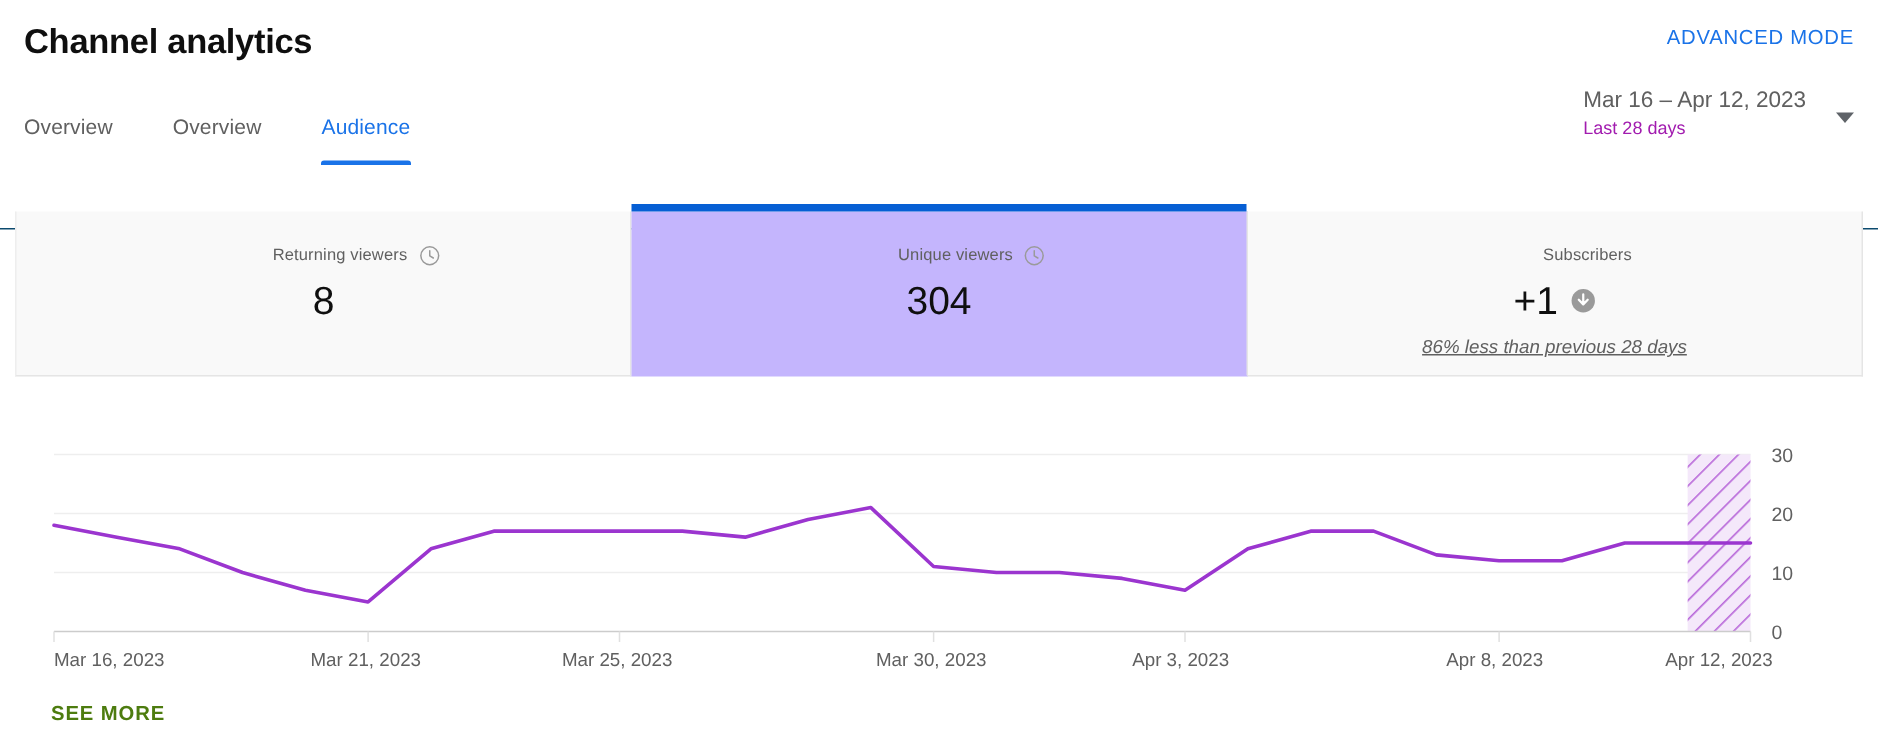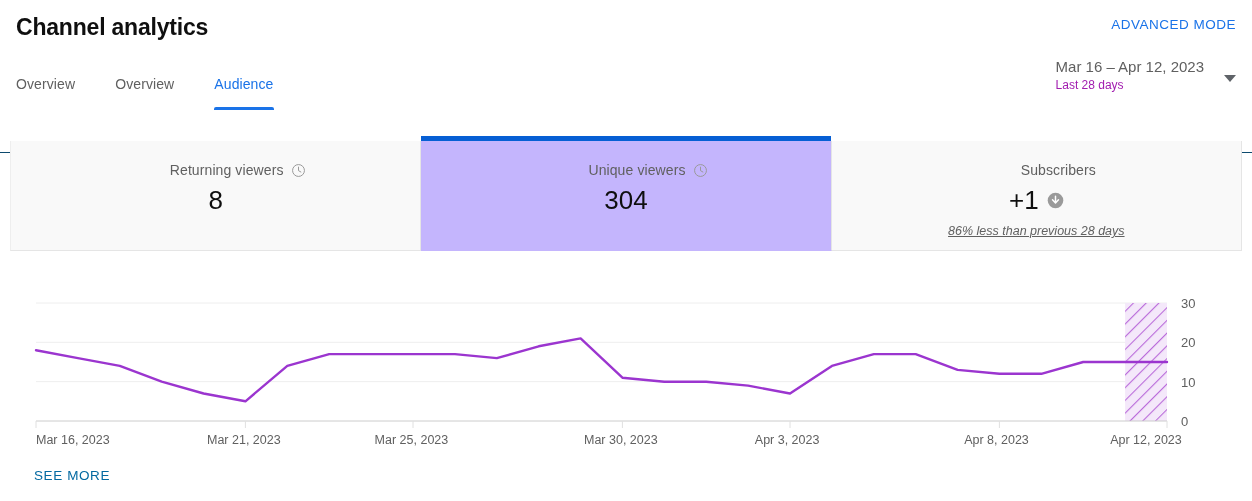--- a/index.html
+++ b/index.html
@@ -60,42 +60,42 @@
     display: flex; flex-direction: column; align-items: center;
     padding-top: 20px; cursor: pointer;
   }
   .card:first-child { border-left: 1px solid #eeeeee; }
   .card:last-child { border-right: 1px solid #e5e5e5; }
   .card.selected { background: #c4b5fd; border-bottom-color: transparent; }
   .card.selected::before {
     content: ""; position: absolute; left: 0; right: 0; top: -5px; height: 5px; background: #065fd4;
   }
   .card-label-row { display: flex; align-items: center; gap: 7px; height: 18px; }
-  .card-label { font-size: 14px; font-weight: 500; color: #606060; letter-spacing: 0.1px; padding-left: 44px; }
+  .card-label { font-size: 11px; font-weight: 500; color: #606060; letter-spacing: 0.1px; padding-left: 44px; }
   .clock-icon { width: 15px; height: 15px; display: block; }
   .card-value {
     margin-top: 5px; font-size: 26px; font-weight: 400; color: #0f0f0f;
     display: flex; align-items: center; gap: 8px; line-height: 32px;
   }
   .trend-icon { width: 17px; height: 17px; display: block; }
   .card-delta { margin-top: 8px; font-size: 12.5px; font-style: italic; color: #606060; text-decoration: underline; }
 
   
   .chart-area { position: absolute; left: 0; top: 252px; width: 1252px; height: 249px; }
   .chart-svg { display: block; }
   .gridline { stroke: #eeeeee; stroke-width: 1; }
   .axisline { stroke: #cccccc; stroke-width: 1; }
   .tickmark { stroke: #e0e0e0; stroke-width: 1; }
   .series-line { fill: none; stroke: #9b35cf; stroke-width: 2.4; stroke-linejoin: round; stroke-linecap: round; }
   .y-tick-label { font-family: "Liberation Sans", sans-serif; font-size: 13px; fill: #606060; }
   .x-tick-label { font-family: "Liberation Sans", sans-serif; font-size: 12.5px; fill: #606060; }
   .see-more {
     position: absolute; left: 34px; top: 468px;
-    font-size: 13.5px; font-weight: 400; letter-spacing: 0.6px;
-    color: #0369a1; cursor: pointer; text-transform: uppercase;
+    font-size: 13.5px; font-weight: 700; letter-spacing: 0.6px;
+    color: #4d7c0f; cursor: pointer; text-transform: uppercase;
   }
 </style>
 </head>
 <body>
 
 <div id="app">
 
   <div class="header">
     <div class="page-title">Channel analytics</div>
 

